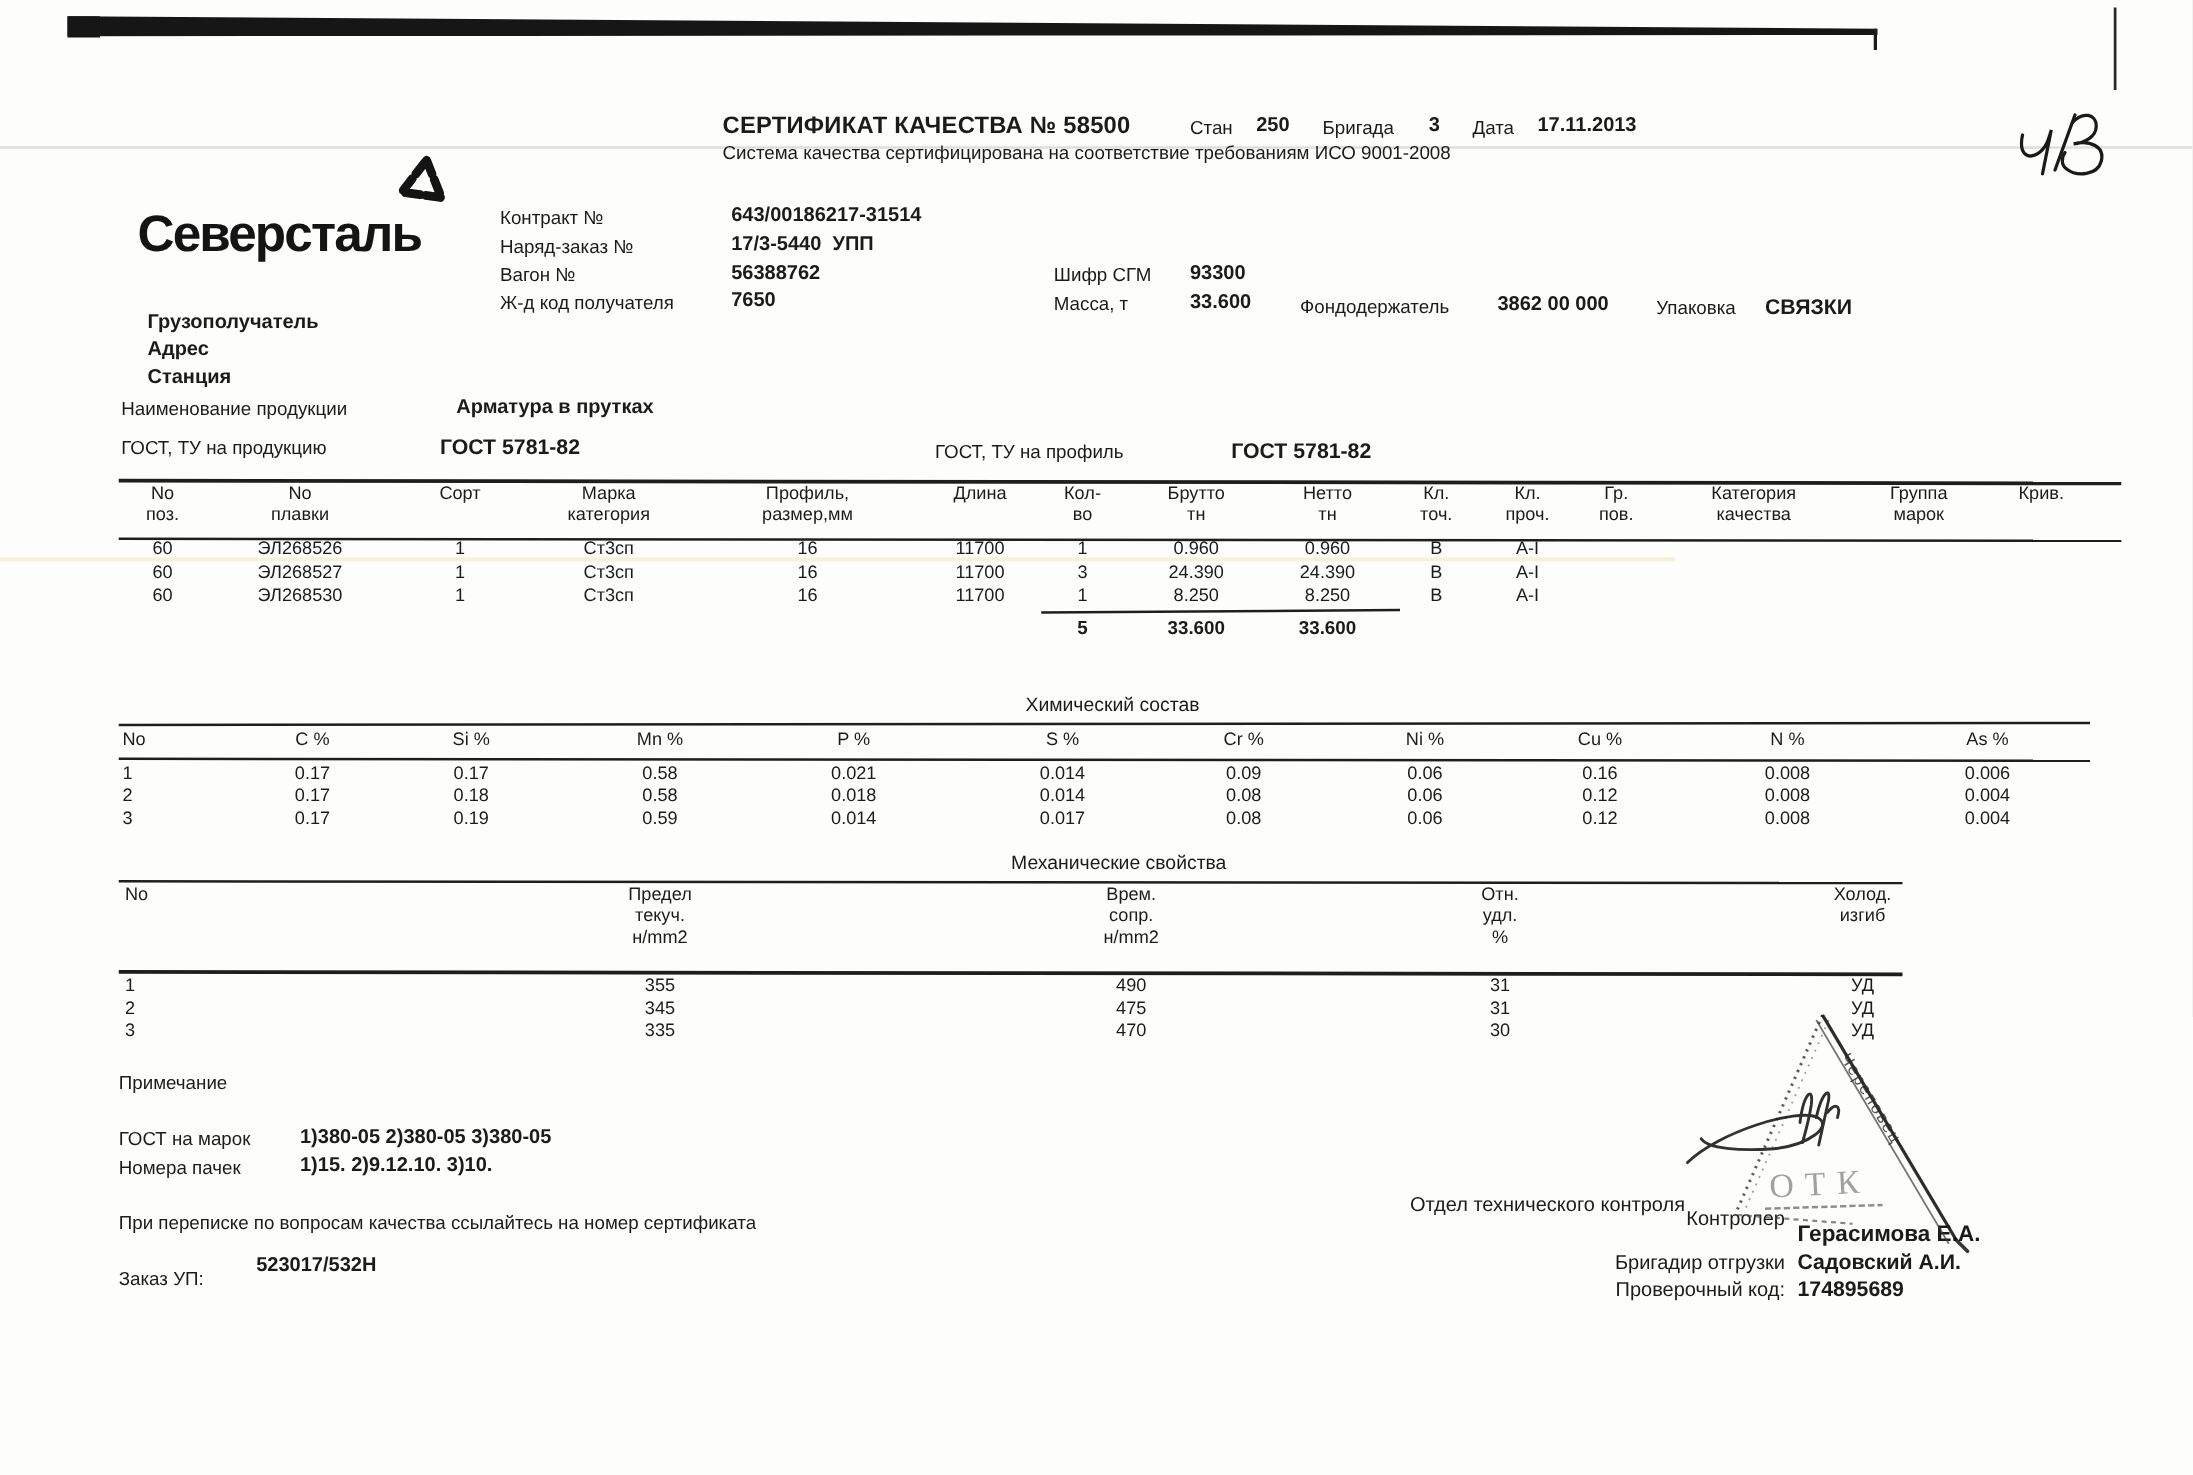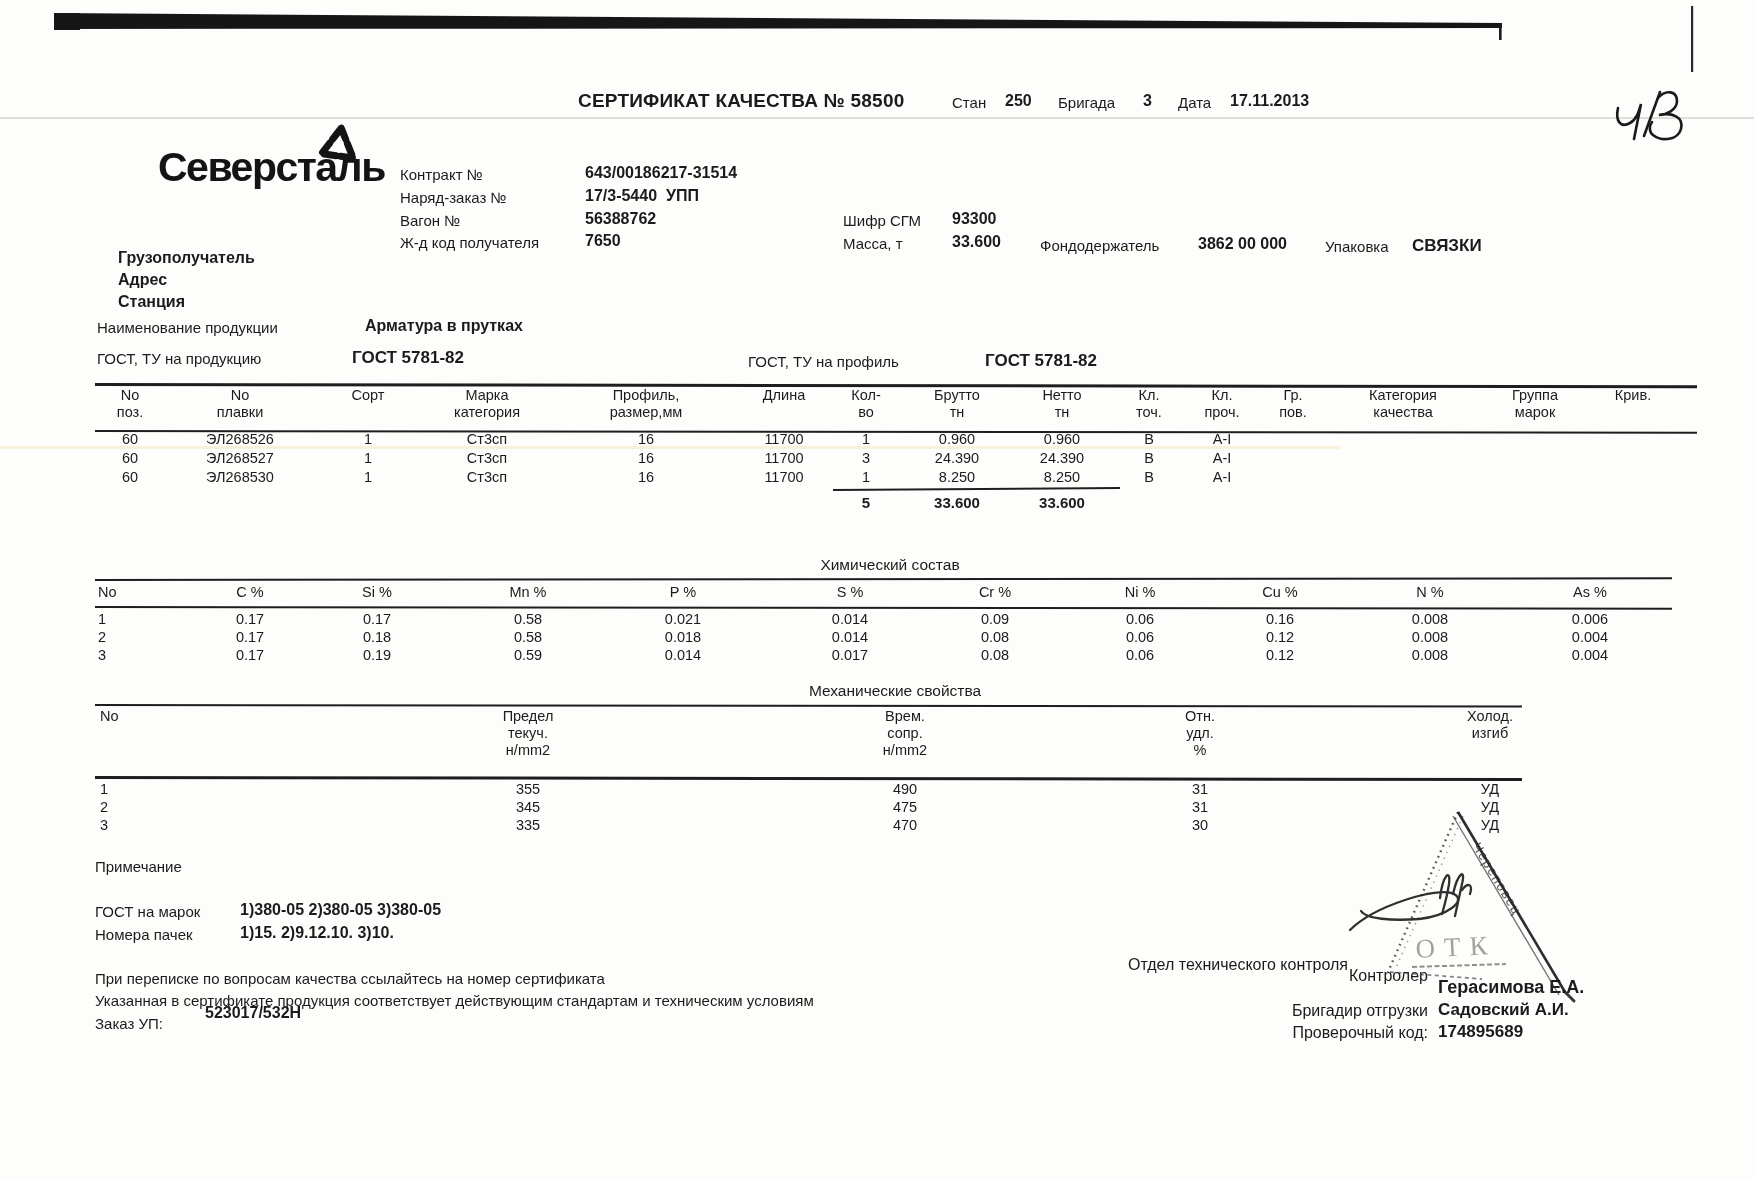--- a/index.html
+++ b/index.html
@@ -62,25 +62,26 @@
     </g>
   </svg>
 
   <div class="title" style="left:578px;top:90px;">СЕРТИФИКАТ КАЧЕСТВА № 58500</div>
   <div class="lbl" style="left:952px;top:94px;">Стан</div>
   <div class="val" style="left:1005px;top:92px;">250</div>
   <div class="lbl" style="left:1058px;top:94px;">Бригада</div>
   <div class="val" style="left:1143px;top:92px;">3</div>
   <div class="lbl" style="left:1178px;top:94px;">Дата</div>
   <div class="val" style="left:1230px;top:92px;">17.11.2013</div>
+  <div class="sub" style="left:578px;top:114px;">Система качества сертифицирована на соответствие требованиям ИСО 9001-2008</div>
 
   <svg class="abs" style="left:318px;top:123px" width="42" height="42" viewBox="0 0 42 42">
     <path d="M21 5 L37 33 L5 33 Z" fill="none" stroke="#141414" stroke-width="7" stroke-linejoin="round" stroke-linecap="round" stroke-dasharray="12 4.5" transform="rotate(8 21 21)"></path>
   </svg>
-  <div class="logo-text" style="left:110px;top:144px;margin-left:48px;">Северсталь</div>
+  <div class="logo-text" style="left:110px;top:164px;">Северсталь</div>
 
   <div class="lbl" style="left:400px;top:166px;">Контракт №</div>
   <div class="val" style="left:585px;top:164px;">643/00186217-31514</div>
   <div class="lbl" style="left:400px;top:189px;">Наряд-заказ №</div>
   <div class="val" style="left:585px;top:187px;white-space:pre;">17/3-5440  УПП</div>
   <div class="lbl" style="left:400px;top:212px;">Вагон №</div>
   <div class="val" style="left:585px;top:210px;">56388762</div>
   <div class="lbl" style="left:400px;top:234px;">Ж-д код получателя</div>
   <div class="val" style="left:585px;top:232px;">7650</div>
 
@@ -262,21 +263,20 @@
   <div class="cell xc-t  mr3">470</div>
   <div class="cell xc-e  mr3">30</div>
   <div class="cell xc-b  mr3">УД</div>
 
   <div class="lbl" style="left:95px;top:858px;">Примечание</div>
   <div class="lbl" style="left:95px;top:903px;">ГОСТ на марок</div>
   <div class="val" style="left:240px;top:901px;">1)380-05 2)380-05 3)380-05</div>
   <div class="lbl" style="left:95px;top:926px;">Номера пачек</div>
   <div class="val" style="left:240px;top:924px;">1)15. 2)9.12.10. 3)10.</div>
   <div class="lbl" style="left:95px;top:970px;">При переписке по вопросам качества ссылайтесь на номер сертификата</div>
-  <div class="lbl" style="left:95px;top:992px;">Указанная в сертификате продукция соответствует действующим стандартам и техническим условиям</div>
   <div class="lbl" style="left:95px;top:1015px;">Заказ УП:</div>
   <div class="val" style="left:205px;top:1004px;">523017/532Н</div>
 
   <div class="lbl right" style="left:1128px;top:956px;width:300px;text-align:left;font-size:16px;">Отдел технического контроля</div>
   <div class="lbl right" style="left:1168px;top:967px;width:260px;text-align:right;font-size:16px;">Контролер</div>
   <div class="val" style="left:1438px;top:977px;font-size:18px;">Герасимова Е.А.</div>
   <div class="lbl right" style="left:1168px;top:1002px;width:260px;text-align:right;font-size:16px;">Бригадир отгрузки</div>
   <div class="val" style="left:1438px;top:1000px;font-size:17px;">Садовский А.И.</div>
   <div class="lbl right" style="left:1168px;top:1024px;width:260px;text-align:right;font-size:16px;">Проверочный код:</div>
   <div class="val" style="left:1438px;top:1022px;font-size:17px;">174895689</div>

